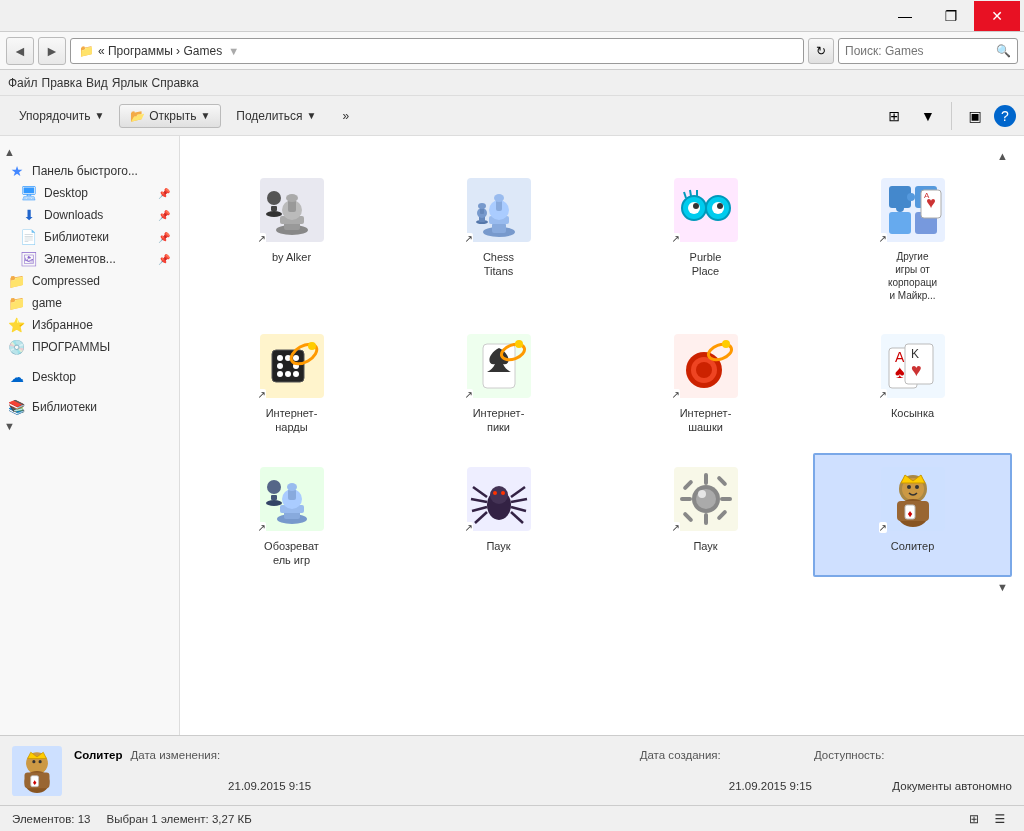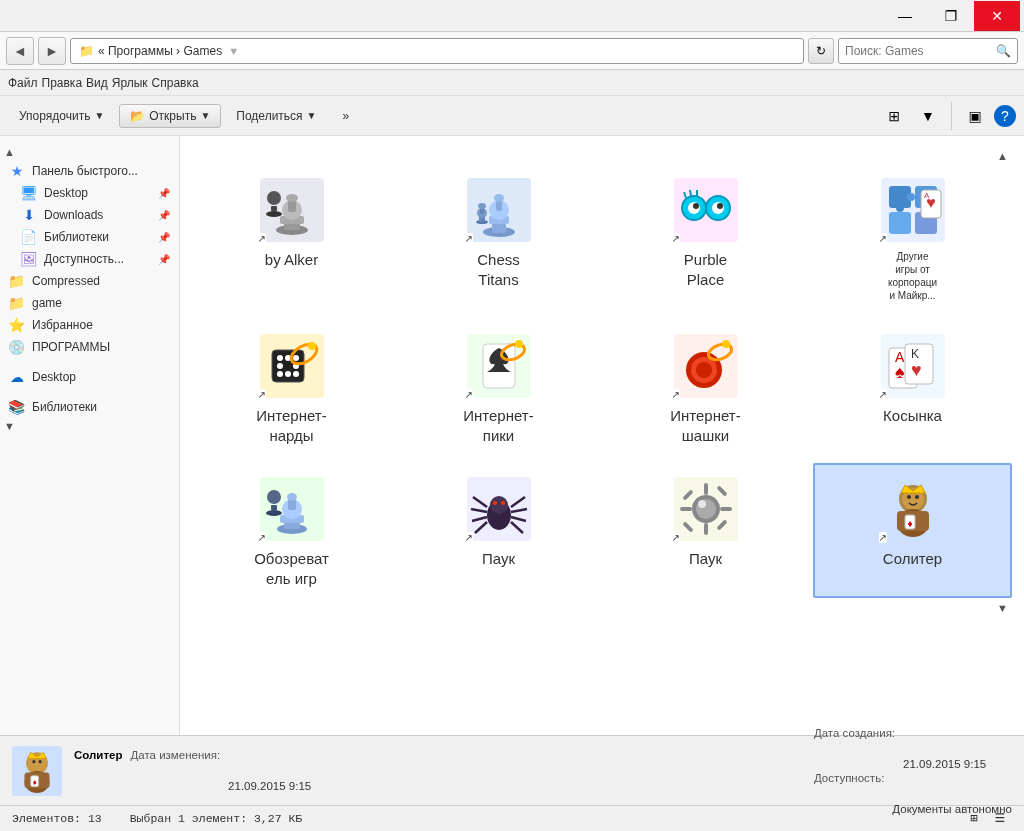--- a/index.html
+++ b/index.html
@@ -227,21 +227,21 @@
     .file-icon-area .shortcut-arrow {
       position: absolute;
       bottom: 2px;
       left: 2px;
       font-size: 10px;
       color: #333;
       background: white;
       border-radius: 2px;
     }
     .file-label {
-      font-size: 15px;
+      font-size: 11px;
       color: #333;
       line-height: 1.3;
       max-width: 100px;
       word-break: break-word;
     }
 
     
     .status-bar {
       display: flex;
       align-items: center;
@@ -265,36 +265,35 @@
     .status-row {
       display: flex;
       gap: 8px;
       font-size: 11.5px;
     }
     .status-name { font-weight: bold; }
     .status-label { color: #555; }
     .status-value { color: #333; margin-top: 31px; }
     .status-right {
       display: flex;
-      flex-direction: column;
+      flex-direction: row;
       gap: 2px;
       font-size: 11.5px;
     }
 
     
     .bottom-bar {
       display: flex;
       align-items: center;
       background: #f0f0f0;
       border-top: 1px solid #ccc;
       height: 26px;
       padding: 0 12px;
       font-size: 11.5px;
       color: #333;
-      font-family: Liberation Mono, monospace;
     }
     .bottom-bar .right-view-btns {
       margin-left: auto;
       display: flex;
       gap: 2px;
     }
     .bottom-view-btn {
       width: 24px;
       height: 20px;
       border: 1px solid transparent;
@@ -384,21 +383,21 @@
       <span class="sidebar-label">Downloads</span>
       <span class="sidebar-pin">📌</span>
     </div>
     <div class="sidebar-item" style="padding-left:20px;">
       <span class="sidebar-icon" style="color:#4488cc;">📄</span>
       <span class="sidebar-label">Библиотеки</span>
       <span class="sidebar-pin">📌</span>
     </div>
     <div class="sidebar-item" style="padding-left:20px;">
       <span class="sidebar-icon" style="color:#8866cc;">🖼</span>
-      <span class="sidebar-label">Доступность...</span>
+      <span class="sidebar-label">Элементов...</span>
       <span class="sidebar-pin">📌</span>
     </div>
     <div class="sidebar-item">
       <span class="sidebar-icon" style="color:#ffaa00;">📁</span>
       <span class="sidebar-label">Compressed</span>
     </div>
     <div class="sidebar-item">
       <span class="sidebar-icon" style="color:#ffcc44;">📁</span>
       <span class="sidebar-label">game</span>
     </div>
@@ -720,18 +719,18 @@
     </div>
     <div class="status-row">
       <span class="status-label">Доступность:</span>
       <span class="status-value">Документы автономно</span>
     </div>
   </div>
 </div>
 
 <div class="bottom-bar">
   <span>Элементов: 13</span>
-  <span style="margin-left:28px;">Выбран 1 элемент: 3,27 КБ</span>
+  <span style="margin-left:16px;">Выбран 1 элемент: 3,27 КБ</span>
   <div class="right-view-btns">
     <div class="bottom-view-btn">⊞</div>
     <div class="bottom-view-btn">☰</div>
   </div>
 </div>
 
 </body></html>

